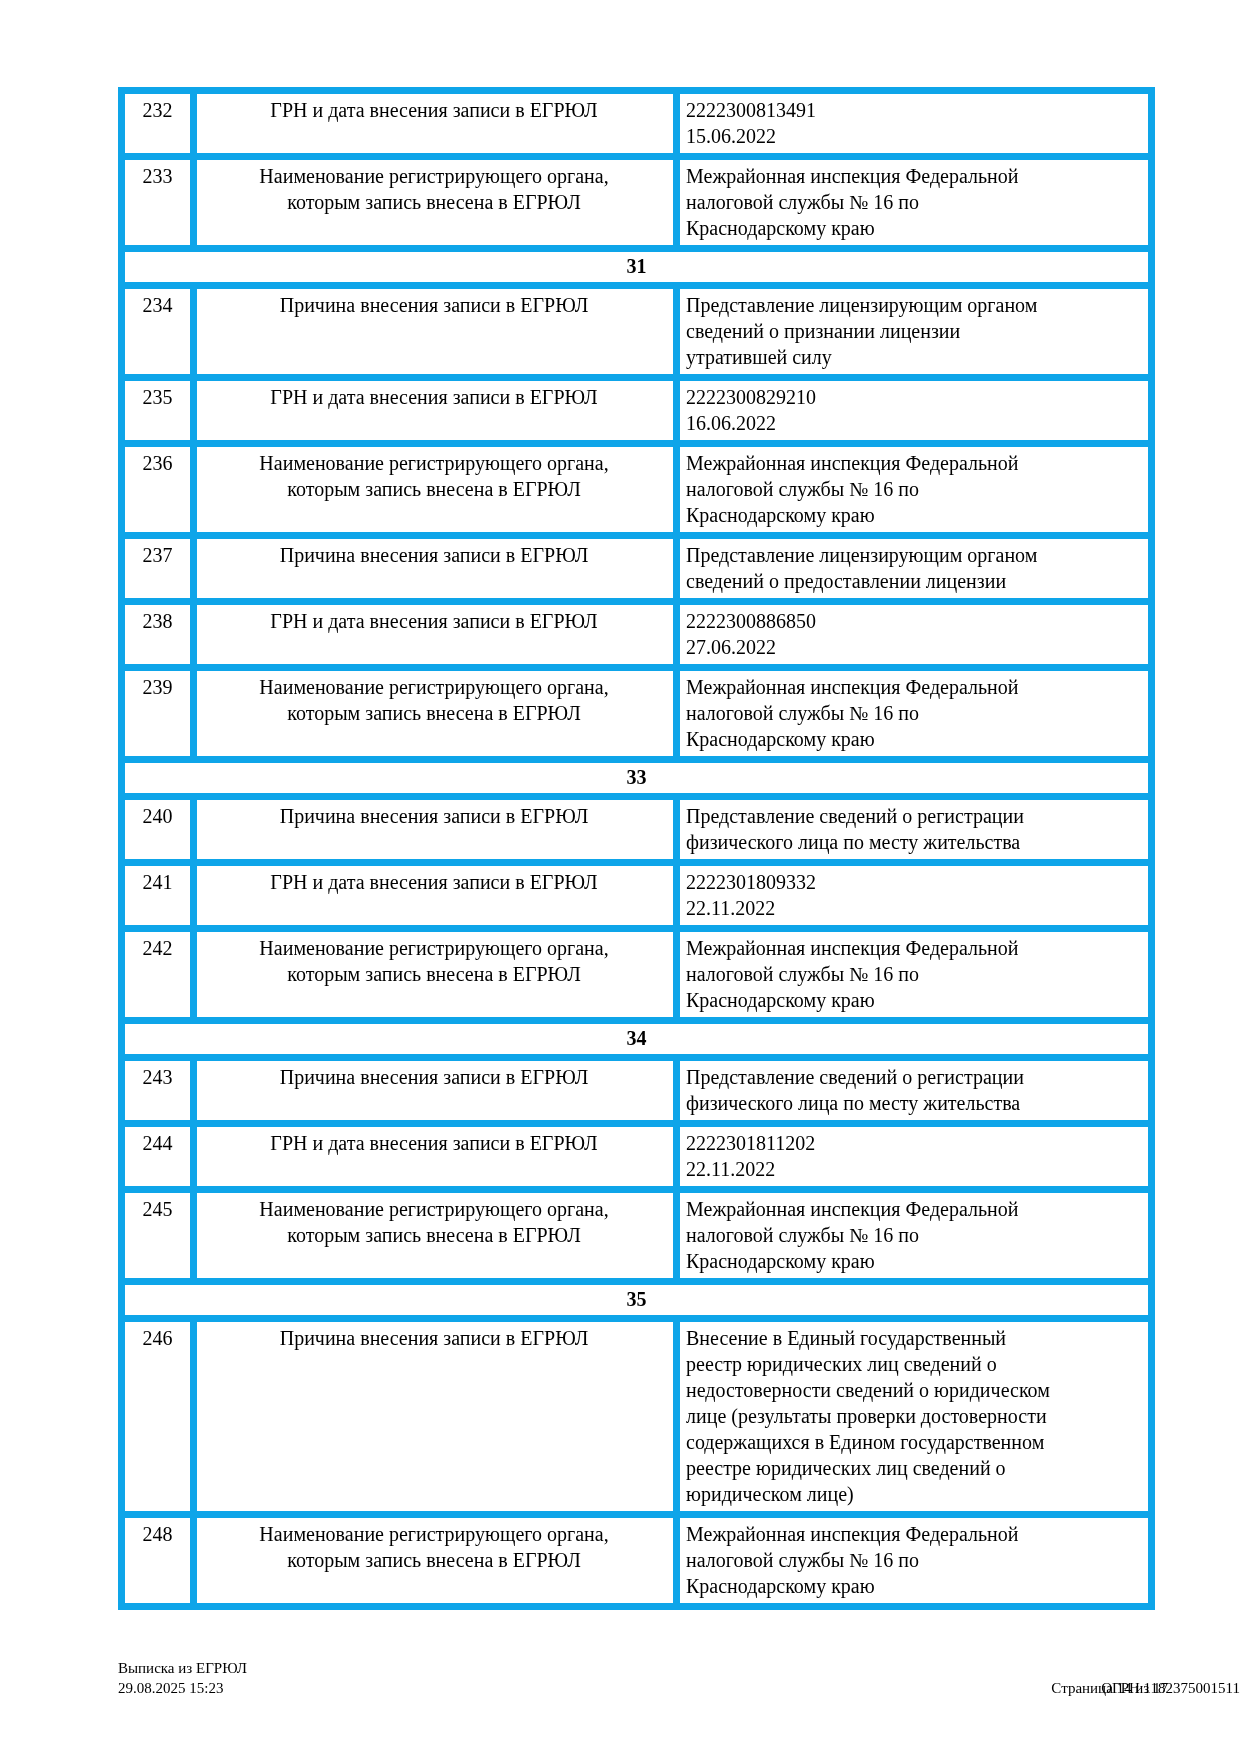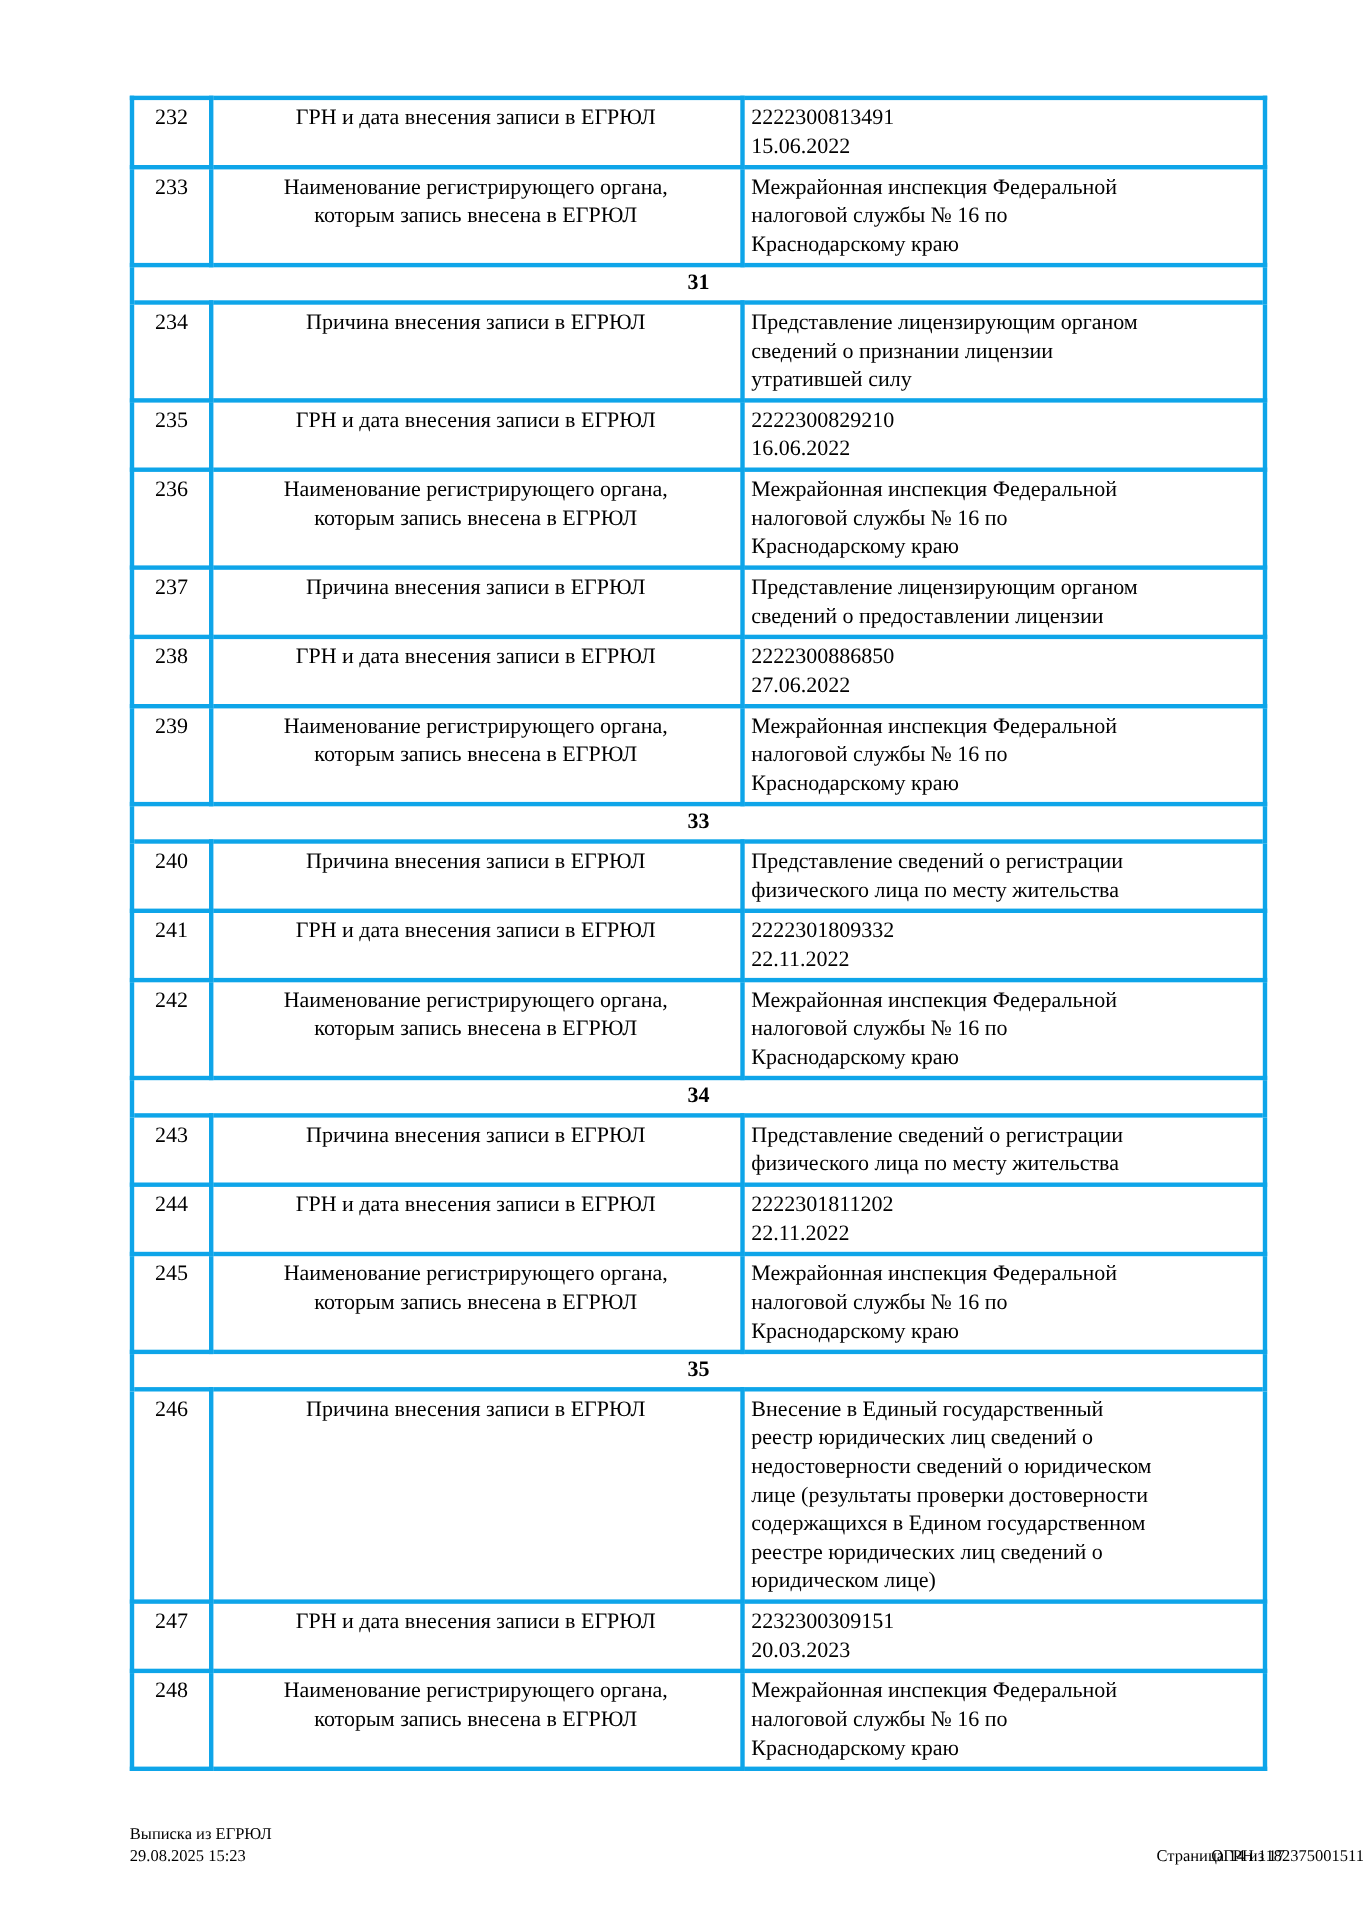--- a/index.html
+++ b/index.html
@@ -17,21 +17,21 @@
     left: 118px;
     top: 87px;
     width: 1030px;
     border-collapse: collapse;
     table-layout: fixed;
     border: 2px solid #000;
     font-size: 20px;
     line-height: 26px;
   }
   table.registry td {
-    border: 4px solid #0ea5e9;
+    border: 7px solid #0ea5e9;
     vertical-align: top;
     white-space: pre-line;
     overflow: hidden;
   }
   td.num   { text-align: center; padding: 3px 2px 4px 2px; }
   td.label { padding: 3px 8px 4px 6px; text-align: center; }
   td.value { padding: 3px 8px 4px 6px; }
   tr.section-row td {
     border-top: 4px solid #0ea5e9;
     border-bottom: 2px solid #000;
@@ -175,26 +175,20 @@
         <td class="label">Причина внесения записи в ЕГРЮЛ</td>
         <td class="value">Внесение в Единый государственный
 реестр юридических лиц сведений о
 недостоверности сведений о юридическом
 лице (результаты проверки достоверности
 содержащихся в Едином государственном
 реестре юридических лиц сведений о
 юридическом лице)</td>
       </tr>
       <tr>
-        <td class="num">247</td>
-        <td class="label">ГРН и дата внесения записи в ЕГРЮЛ</td>
-        <td class="value">2232300309151
-20.03.2023</td>
-      </tr>
-      <tr>
         <td class="num">248</td>
         <td class="label">Наименование регистрирующего органа,
 которым запись внесена в ЕГРЮЛ</td>
         <td class="value">Межрайонная инспекция Федеральной
 налоговой службы № 16 по
 Краснодарскому краю</td>
       </tr>
     </tbody>
 </table>
 

